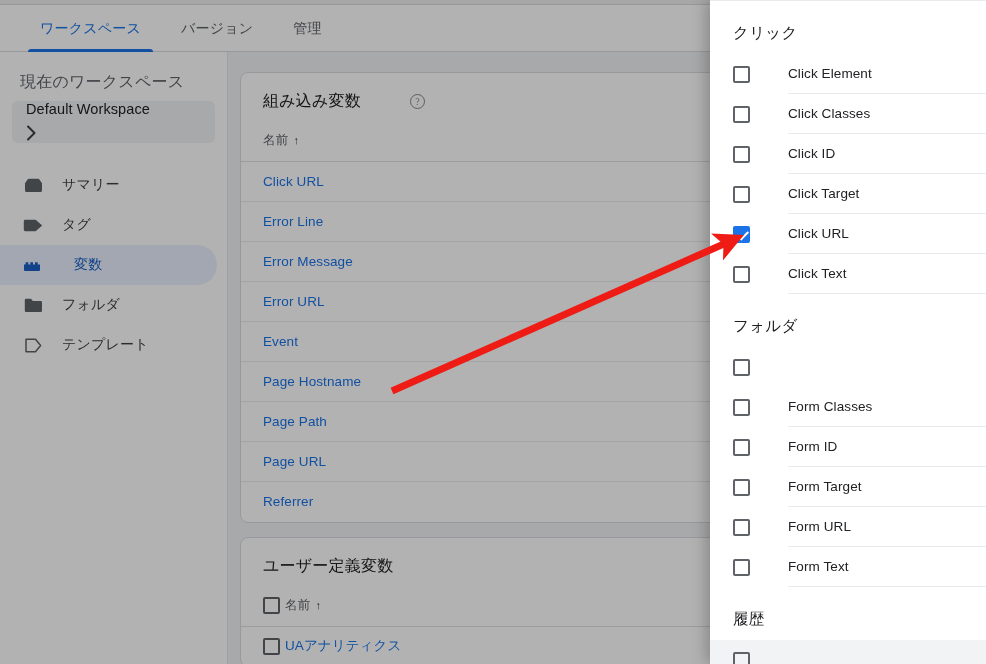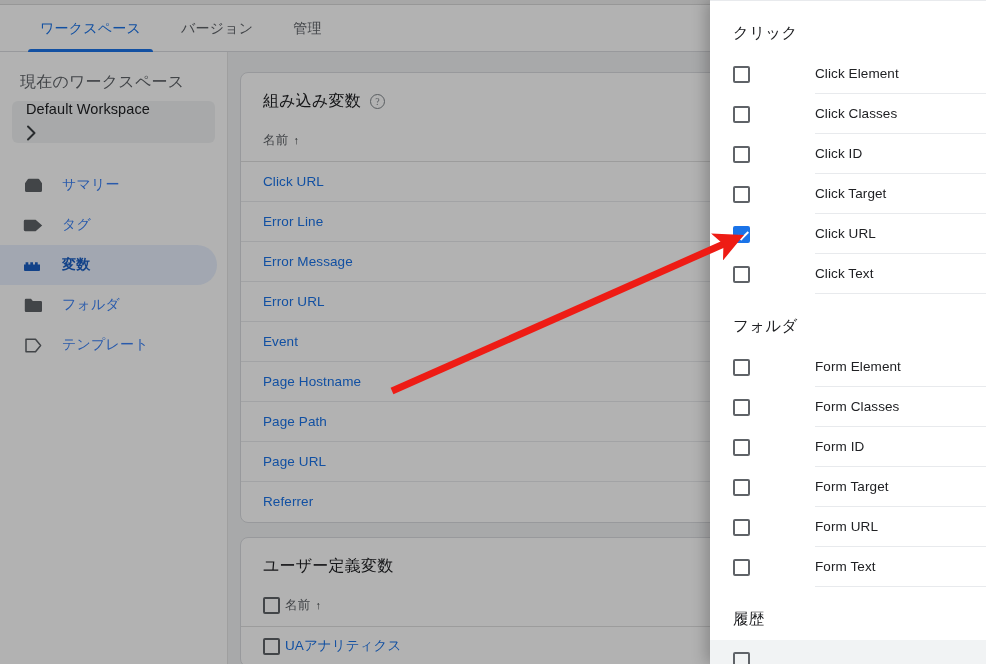--- a/index.html
+++ b/index.html
@@ -78,30 +78,30 @@
   }
   #ws-name { flex: 1; font-size: 14.5px; color: #202124; font-weight: 500; letter-spacing: .1px; }
   #ws-chevron { font-size: 15px; color: #3c4043; font-weight: 600; line-height: 1;}
 
   .nav-item {
     height: 40px;
     display: flex; align-items: center;
     padding-left: 22px;
     margin-right: 10px;
     border-radius: 0 20px 20px 0;
-    font-size: 14px; color: #3b82f6;
+    font-size: 14px; color: #404040;
     cursor: pointer;
     letter-spacing: .2px;
   }
   .nav-item .nav-icon {
     width: 22px; height: 18px; margin-right: 18px;
     display: flex; align-items: center; justify-content: center;
     color: #5f6368;
   }
-  .nav-item.active { background: #e8f0fe; color: #1a5fc4; font-weight: 700; }
+  .nav-item.active { background: #e8f0fe; color: #1a5fc4; font-weight: 400; gap: 12px; }
   .nav-item.active .nav-icon { color: #1a5fc4; }
   .nav-icon svg { display: block; }
 
   
   #main {
     position: absolute; top: 52px; left: 228px;
     width: 758px; height: 612px;
     background: #f1f3f4;
     padding: 20px 20px 0 12px;
     overflow: hidden;
@@ -111,20 +111,21 @@
     border: 1px solid #dadce0;
     border-radius: 8px;
     margin-bottom: 14px;
     overflow: hidden;
   }
   .card-title {
     display: flex; align-items: center;
     padding: 18px 22px 14px 22px;
     font-size: 16px; color: #202124;
     letter-spacing: .2px;
+    gap: 40px;
   }
   .help-icon {
     margin-left: 9px; width: 15px; height: 15px;
     border: 1.3px solid #80868b; border-radius: 50%;
     color: #80868b; font-size: 10px; line-height: 13px;
     text-align: center; font-family: "Liberation Serif", serif;
   }
   .tbl { width: 100%; border-collapse: collapse; table-layout: fixed; }
   .tbl th {
     text-align: left; font-weight: 400;
@@ -179,21 +180,20 @@
   }
   .panel-row.hovered { background: #f1f3f4; }
   .panel-row .pr-chk { width: 55px; flex: 0 0 55px; display:flex; align-items:center;}
   .panel-row .pr-label {
     flex: 1; height: 40px;
     display: flex; align-items: center;
     font-size: 13.5px; color: #202124;
     border-bottom: 1px solid #e8eaed;
     letter-spacing: .1px;
     font-weight: 500;
-    margin-left: 27px;
   }
   .panel-row:last-child .pr-label { }
   .chk-box.checked {
     background: #1a73e8; border-color: #1a73e8;
     position: relative;
   }
   .chk-box.checked::after {
     content: "";
     position: absolute; left: 4.5px; top: 1px;
     width: 4px; height: 9px;
@@ -421,21 +421,20 @@
         </span>
       <span class="pr-label">Click Text</span>
     </div>
 
     <div class="panel-group-title">フォルダ</div>
 
     <div class="panel-row">
       <span class="pr-chk">
           <span class="chk-box"></span>
         </span>
-      <span class="pr-label">Form Element</span>
     </div>
     <div class="panel-row">
       <span class="pr-chk">
           <span class="chk-box"></span>
         </span>
       <span class="pr-label">Form Classes</span>
     </div>
     <div class="panel-row">
       <span class="pr-chk">
           <span class="chk-box"></span>

